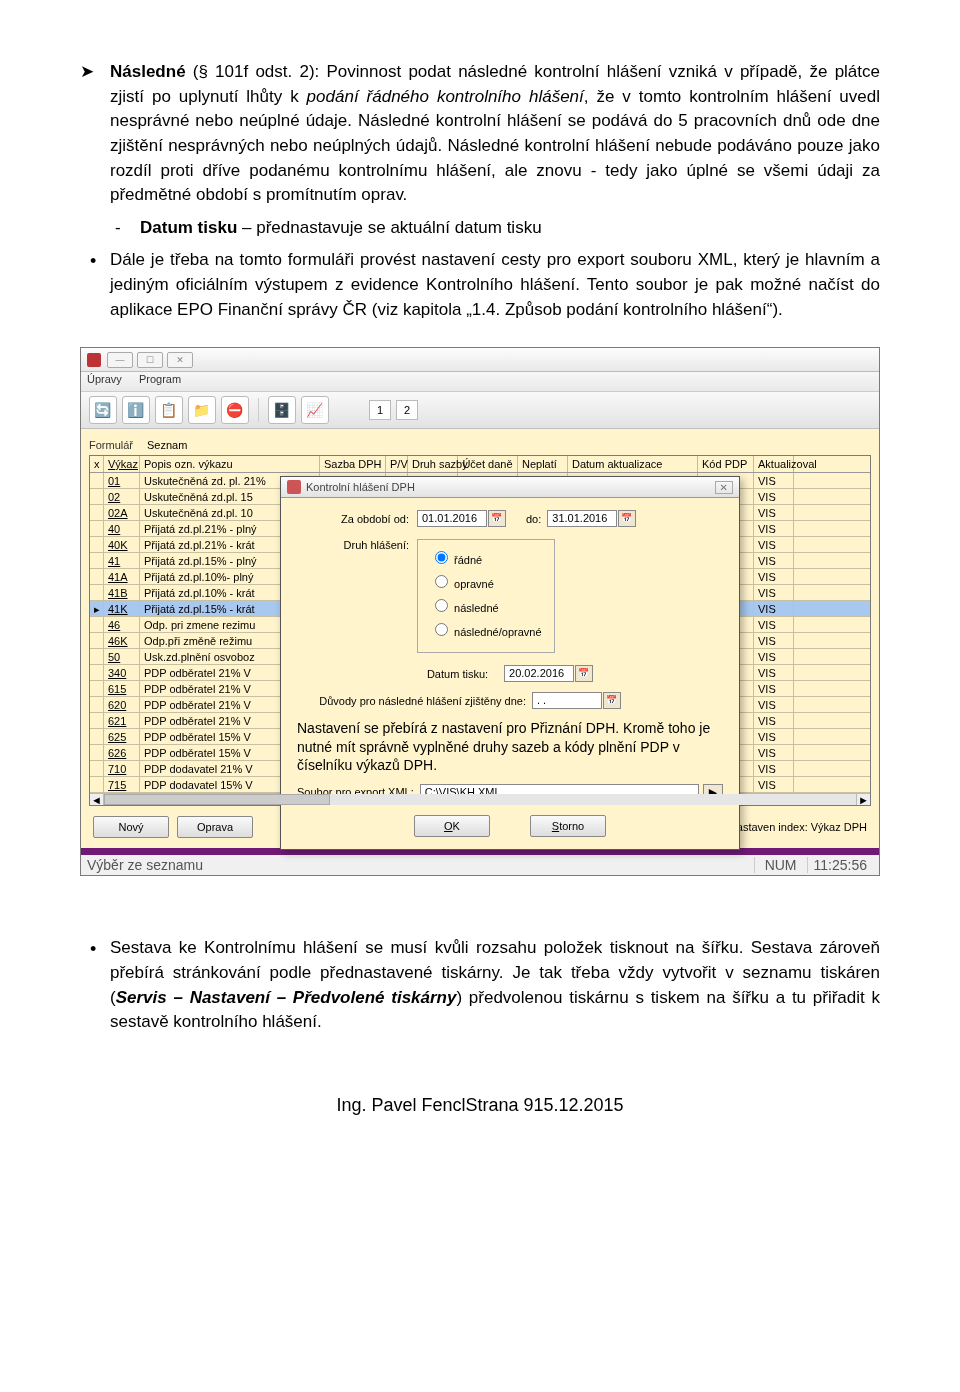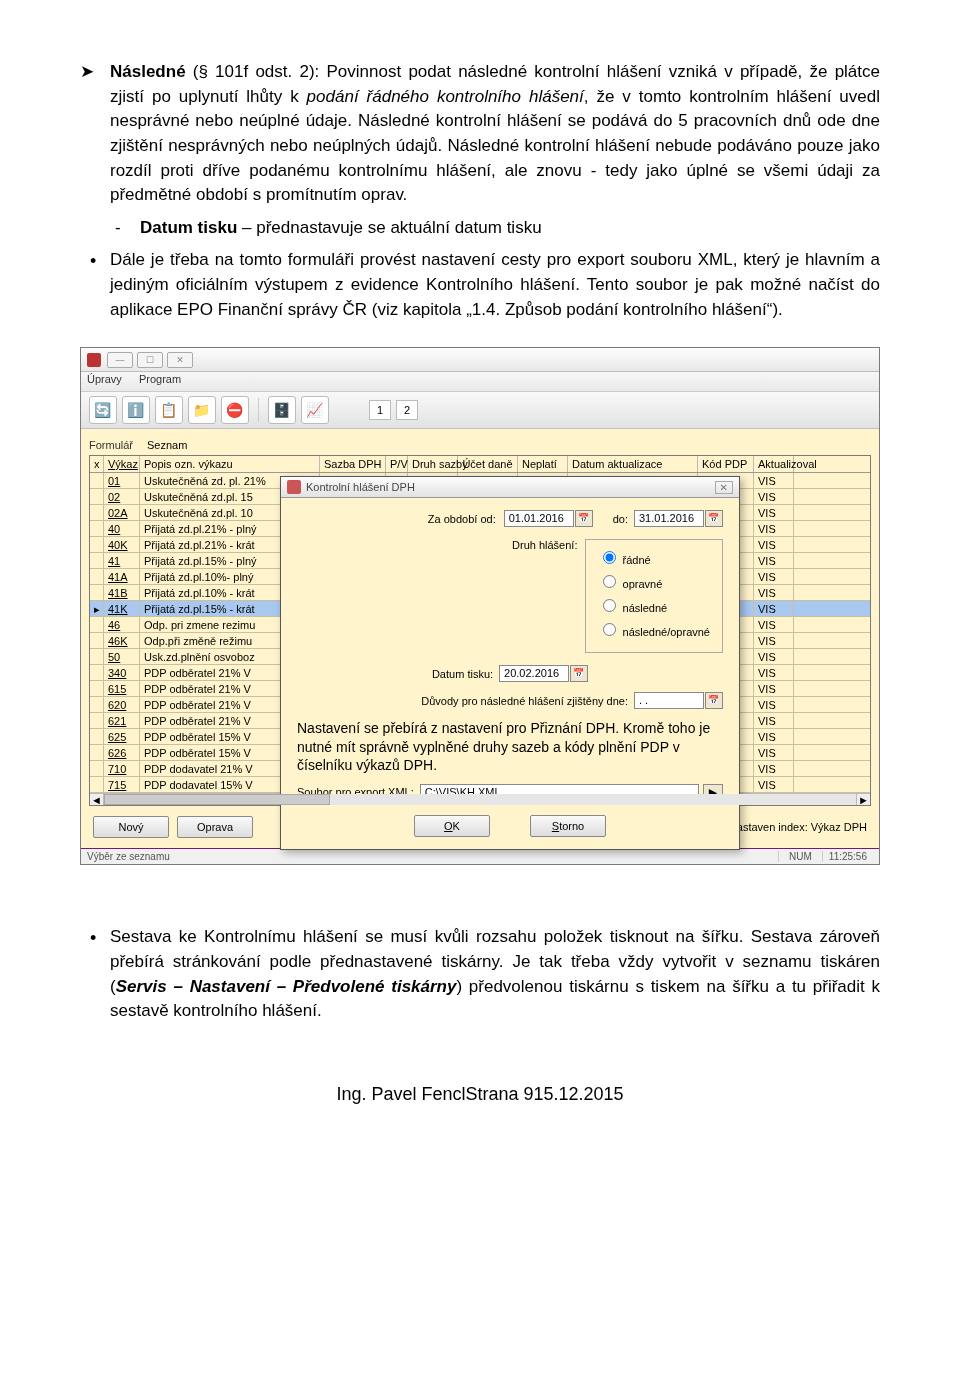--- a/index.html
+++ b/index.html
@@ -81,40 +81,40 @@
     width: 460px;
     background: #fff4cc;
     border: 1px solid #555;
     box-shadow: 3px 3px 8px rgba(0,0,0,0.3);
     font-size: 11px;
   }
   .modal-title { background: linear-gradient(#fdfdfd,#e2e2e2); padding: 3px 6px; display: flex; align-items: center; border-bottom: 1px solid #999; }
   .modal-title .t { flex: 1; color: #444; }
   .modal-title .x { border: 1px solid #aaa; padding: 0 4px; font-size: 10px; color: #777; }
   .modal-body { padding: 12px 16px; background: #fff4cc; }
-  .frow { display: flex; align-items: center; margin-bottom: 8px; justify-content: flex-end; }
+  .frow { display: flex; align-items: center; margin-bottom: 8px; }
   .frow .lbl { width: 120px; text-align: right; padding-right: 8px; }
   .txtfield { background: #fff; border: 1px solid #888; padding: 1px 4px; font-size: 11px; height: 17px; display: inline-block; }
   .date-ico { width: 18px; height: 17px; border: 1px solid #888; background: #efe7d0; display: inline-block; margin-left: 1px; vertical-align: top; text-align: center; font-size: 9px; line-height: 15px; color: #a33; }
   .radio-grp { border: 1px solid #aaa; padding: 8px 12px; display: inline-block; background: #fff4cc; }
   .radio-grp label { display: block; margin-bottom: 6px; font-size: 11px; }
   .info-text { font-size: 14px; margin: 10px 0; line-height: 1.3; }
   .play-btn { width: 20px; height: 17px; border: 1px solid #888; background: #efe7d0; display: inline-flex; align-items: center; justify-content: center; margin-left: 4px; }
   .modal-btns { display: flex; justify-content: center; gap: 40px; margin-top: 14px; }
   .win-button { min-width: 76px; height: 22px; border: 1px solid #888; background: linear-gradient(#fafafa,#ddd); border-radius: 2px; font-size: 11px; cursor: default; padding: 0 10px; }
 
   .grid-scroll { height: 12px; background: #eee; border-top: 1px solid #bbb; display: flex; }
   .grid-scroll .track { flex: 1; background: #e6e6e6; position: relative; }
   .grid-scroll .thumb { position: absolute; left: 0; top: 0; width: 30%; height: 100%; background: #ccc; border: 1px solid #aaa; }
 
   .nav-row { background: #fff4cc; padding: 6px 8px; display: flex; align-items: center; gap: 8px; }
   .nav-row .spacer { flex: 1; }
   .idx-lbl { font-size: 11px; }
 
-  .statusbar { background: #f0f0f0; border-top: 1px solid #701a75; display: flex; padding: 2px 6px; font-size: 10px; color: #555; }
+  .statusbar { background: #f0f0f0; border-top: 7px solid #701a75; display: flex; padding: 2px 6px; font-size: 14px; color: #555; }
   .statusbar .fill { flex: 1; }
 
   .footer { display: flex; justify-content: center; margin-top: 60px; font-size: 18px; }
 </style>
 </head>
 <body>
 
 <div class="page">
   <div class="doc-text">
     <p class="bullet"><b>Následné</b><span> (§ 101f odst. 2): Povinnost podat následné kontrolní hlášení vzniká v případě, že plátce zjistí po uplynutí lhůty k </span><i>podání řádného kontrolního hlášení</i><span>, že v tomto kontrolním hlášení uvedl nesprávné nebo neúplné údaje. Následné kontrolní hlášení se podává do 5 pracovních dnů ode dne zjištění nesprávných nebo neúplných údajů. Následné kontrolní hlášení nebude podáváno pouze jako rozdíl proti dříve podanému kontrolnímu hlášení, ale znovu - tedy jako úplné se všemi údaji za předmětné období s promítnutím oprav.</span></p>
@@ -452,21 +452,21 @@
             <div class="frow" style="align-items:flex-start;margin-top:12px">
               <span class="lbl">Druh hlášení:</span>
               <div class="radio-grp">
                 <label><input type="radio" checked="" style=""> <span>řádné</span></label>
                 <label><input type="radio" style=""> <span>opravné</span></label>
                 <label><input type="radio" style=""> <span>následné</span></label>
                 <label><input type="radio" style=""> <span>následné/opravné</span></label>
               </div>
             </div>
             <div class="frow" style="justify-content:center;margin-top:12px">
-              <span class="lbl" style="width:auto;padding-right:6px">Datum tisku:</span>
+              <span class="lbl" style="width:auto;padding-right:16px">Datum tisku:</span>
               <span class="txtfield" style="width:70px">20.02.2016</span>
               <span class="date-ico">📅</span>
             </div>
             <div class="frow" style="margin-top:10px">
               <span style="text-align:right;flex:0 0 235px;padding-right:6px">Důvody pro následné hlášení zjištěny dne:</span>
               <span class="txtfield" style="width:70px">. .</span>
               <span class="date-ico">📅</span>
             </div>
             <div class="info-text">Nastavení se přebírá z nastavení pro Přiznání DPH. Kromě toho je nutné mít správně vyplněné druhy sazeb a kódy plnění PDP v číselníku výkazů DPH.</div>
             <div class="frow">

